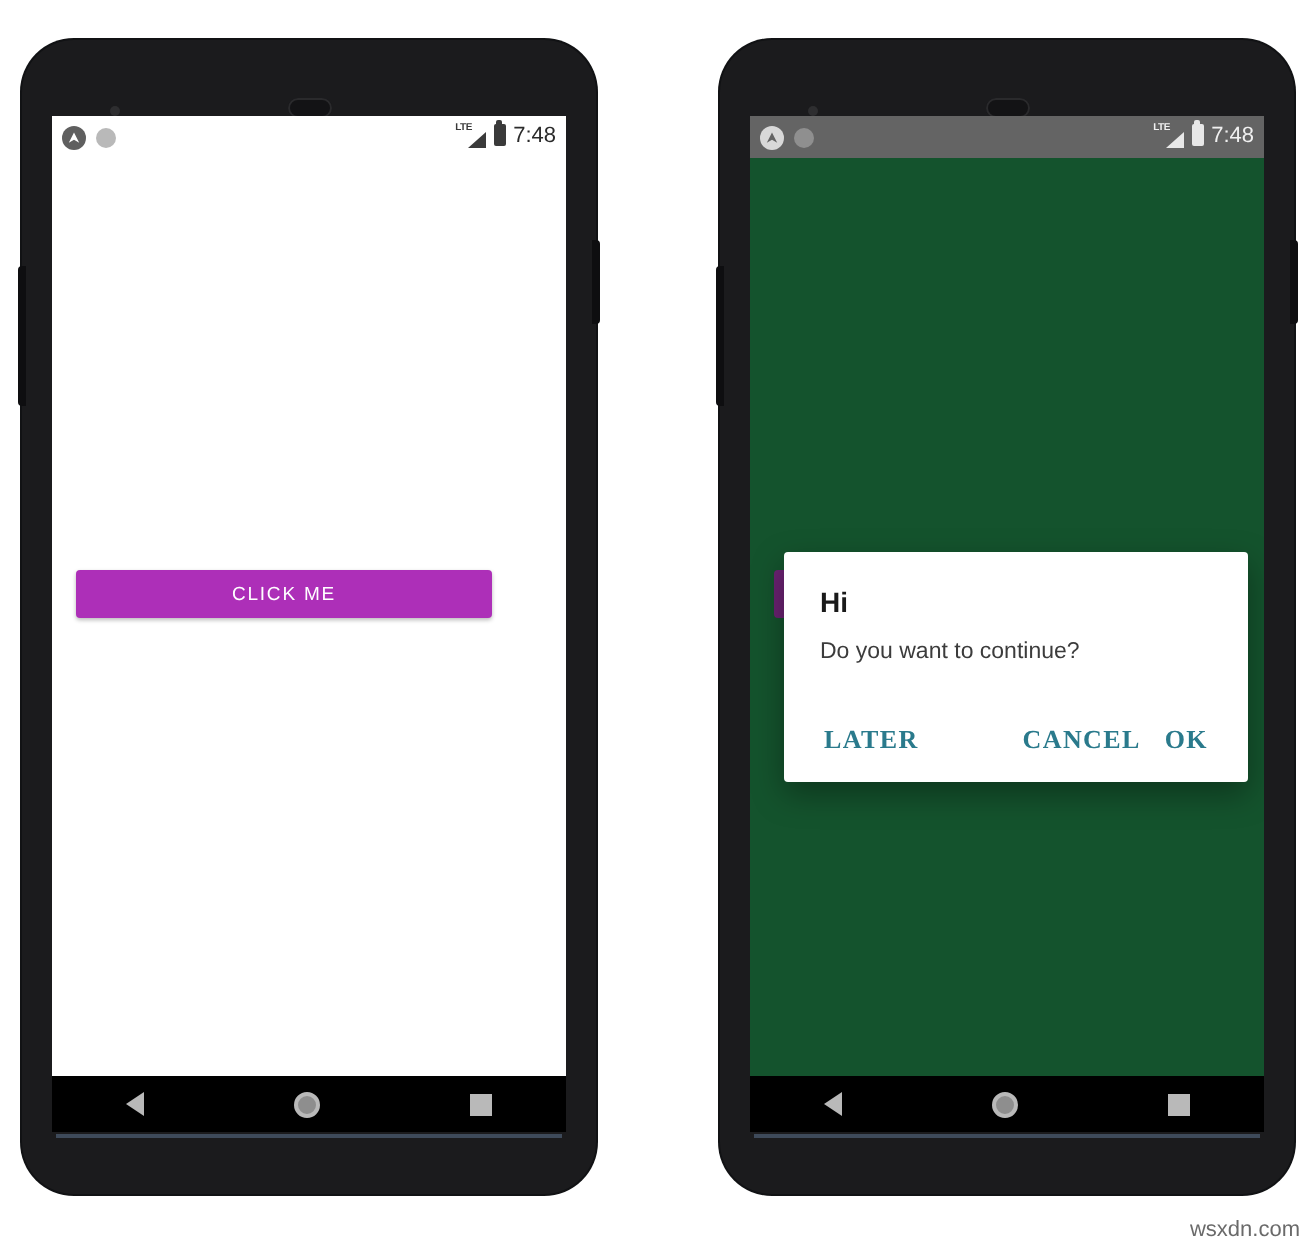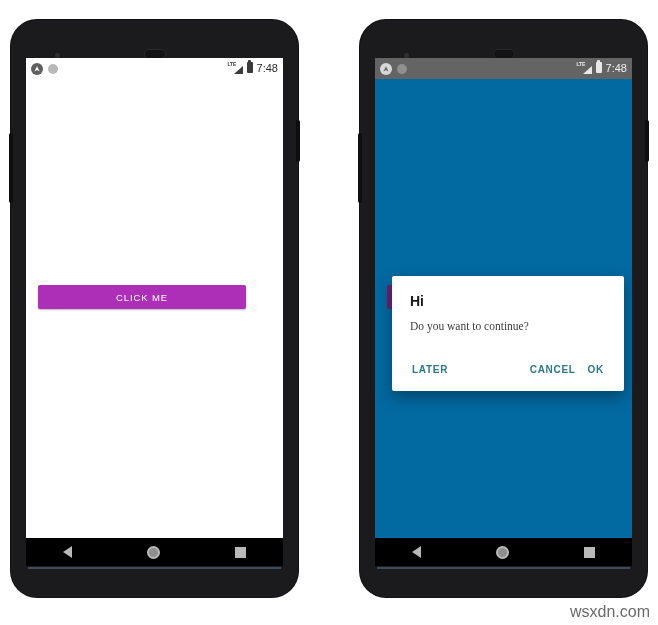--- a/index.html
+++ b/index.html
@@ -154,21 +154,21 @@
   .screen.dimmed .icon-lte .tri { border-bottom-color: #e8e8e8; }
   .screen.dimmed .icon-battery,
   .screen.dimmed .icon-battery::before { background: #e8e8e8; }
 
   
   .app-body {
     position: relative;
     height: 459px;
     background: #ffffff;
   }
-  .screen.dimmed .app-body { background: #0369a1; }
+  .screen.dimmed .app-body { background: #14532d; }
 
   .click-btn {
     position: absolute;
     left: 12px;
     top: 206px;
     width: 208px;
     height: 24px;
     background: #ad2fb8;
     color: #ffffff;
     font-size: 9.5px;
@@ -205,38 +205,37 @@
     font-size: 14px;
     font-weight: bold;
     color: #1a1a1a;
     margin: 0 0 10px 0;
   }
   .dialog-message {
     font-size: 11.5px;
     color: #3c3c3c;
     margin: 0;
     line-height: 1.3;
-    font-family: Liberation Serif, serif;
   }
   .dialog-actions {
     display: flex;
     align-items: center;
     height: 42px;
     margin-top: 15px;
   }
   .dlg-btn {
     background: none;
     border: none;
     color: #2a7a8c;
-    font-size: 10px;
+    font-size: 13px;
     font-weight: bold;
     letter-spacing: 0.7px;
     cursor: pointer;
     padding: 4px 2px;
-    font-family: Liberation Sans, sans-serif;
+    font-family: Liberation Serif, serif;
   }
   .dlg-btn.neutral { margin-right: auto; }
   .dlg-btn.negative { margin-right: 8px; }
 
   
   .navbar {
     position: absolute;
     left: 15px;
     top: 518px;
     width: 257px;
@@ -270,21 +269,21 @@
     width: 253px;
     height: 2px;
     background: #3e4a5a;
   }
 
   
   .watermark {
     position: absolute;
     right: 8px;
     bottom: 4px;
-    font-size: 16px;
+    font-size: 11px;
     color: #6a6a6a;
     font-family: "Liberation Sans", sans-serif;
   }
 </style>
 </head>
 <body>
 
 <div class="phone left">
   <div class="phone-camera"></div>
   <div class="phone-speaker"></div>

